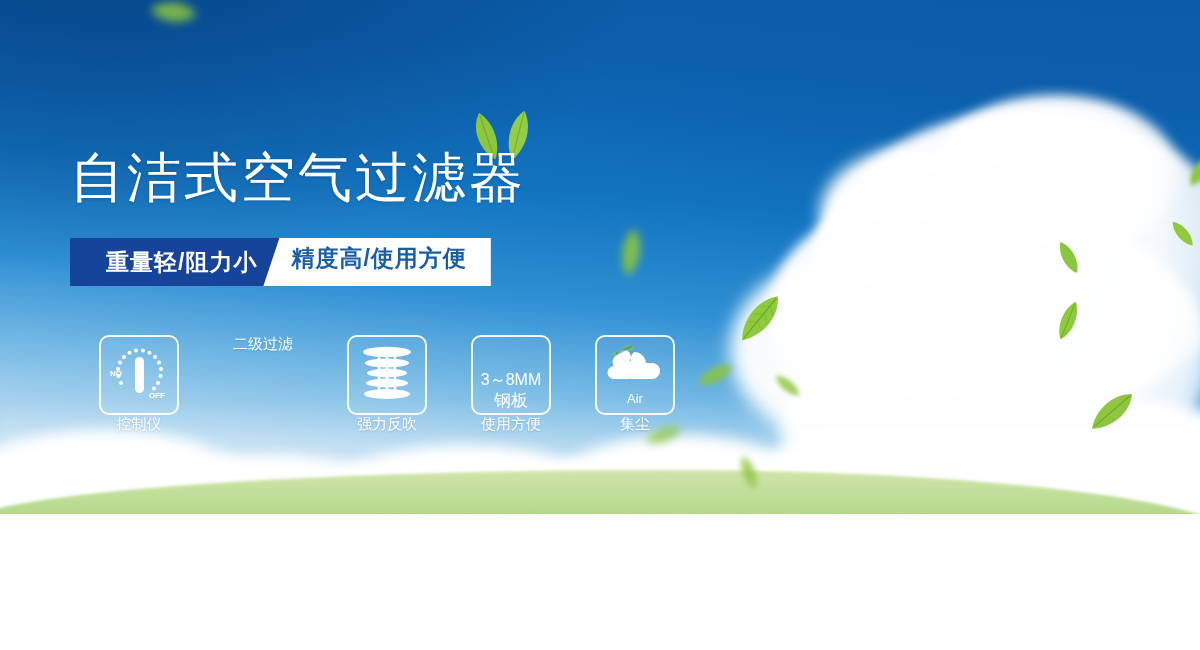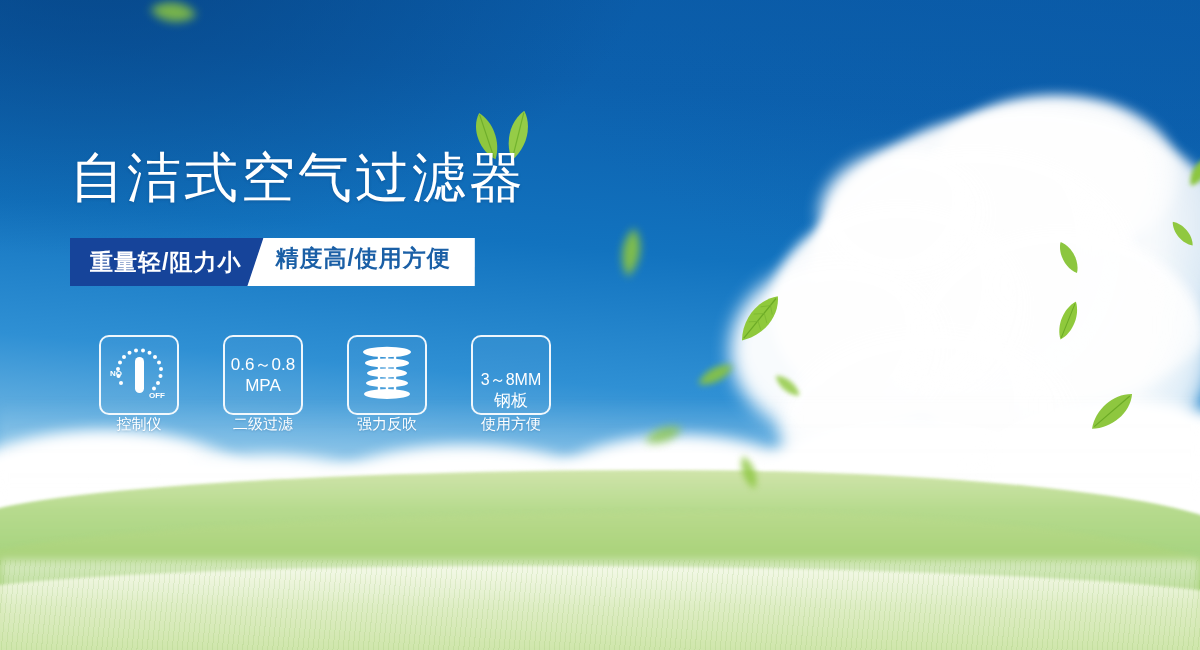--- a/index.html
+++ b/index.html
@@ -4,21 +4,21 @@
 <style>
   * { box-sizing: border-box; margin: 0; padding: 0; }
   html, body {
     width: 1200px; height: 650px;
     overflow: hidden;
     font-family: "Liberation Sans", "DejaVu Sans", sans-serif;
   }
 
   .banner {
     position: relative;
-    width: 1200px; height: 650px;
+    width: 1200px; height: 514px;
     overflow: hidden;
     background: linear-gradient(185deg, #0a5aa6 0%, #0c60ad 18%, #1273bf 40%, #2f90d4 58%, #74b9e4 72%, #a9d3ee 82%, #cfe6f4 90%, #e6f1f8 100%);
   }
 
   
   .sky-deep {
     position: absolute; inset: 0;
     background:
       radial-gradient(ellipse 900px 520px at 8% -10%, rgba(5,62,124,0.75) 0%, rgba(5,62,124,0) 62%),
       radial-gradient(ellipse 1000px 460px at 100% 0%, rgba(10,92,170,0.35) 0%, rgba(10,92,170,0) 70%);
@@ -108,21 +108,21 @@
   }
 
   .subbar {
     position: absolute; left: 70px; top: 238px;
     height: 48px; display: flex; align-items: stretch;
   }
   .sub-a {
     background: #16449a;
     color: #ffffff;
     display: flex; align-items: center;
-    padding: 0 22px 0 20px;
+    padding: 0 22px 0 36px;
     font-size: 23px; letter-spacing: 1px; font-weight: 700;
     white-space: nowrap;
   }
   .sub-b {
     background: #ffffff;
     color: #1a5fa6;
     display: flex; align-items: center;
     padding: 0 24px 8px 28px;
     margin-left: -16px;
     font-size: 23px; letter-spacing: 1px; font-weight: 700;
@@ -321,24 +321,20 @@
             <rect x="27" y="14" width="9" height="36" rx="4.5" fill="#ffffff"></rect>
             <text x="2" y="33" font-family="'Liberation Sans',sans-serif" font-size="8" fill="#ffffff" font-weight="bold">NO</text>
             <text x="41" y="55" font-family="'Liberation Sans',sans-serif" font-size="8" fill="#ffffff" font-weight="bold">OFF</text>
           </svg>
         </span>
       </div>
       <div class="flabel">控制仪</div>
     </div>
 
     <div class="feature">
-      <div class="fbox">
-        <div class="fbox-text">0.6～0.8</div>
-        <div class="fbox-text">MPA</div>
-      </div>
       <div class="flabel">二级过滤</div>
     </div>
 
     <div class="feature">
       <div class="fbox">
         <span>
           <svg width="56" height="58" viewBox="0 0 56 58">
             <g stroke="#ffffff" stroke-width="2.4" fill="none">
               <line x1="20" y1="6" x2="20" y2="52"></line>
               <line x1="28" y1="6" x2="28" y2="52"></line>
@@ -358,15 +354,33 @@
     </div>
 
     <div class="feature">
       <div class="fbox">
         <div class="fbox-text small">3～8MM</div>
         <div class="fbox-text">钢板</div>
       </div>
       <div class="flabel">使用方便</div>
     </div>
 
+    <div class="feature">
+      <div class="fbox">
+        <span>
+          <svg width="62" height="42" viewBox="0 0 62 42">
+            <path d="M8 10 L26 0 L30 4 L12 14 Z" fill="#8cc63f" opacity=".9"></path>
+            <g fill="#ffffff">
+              <path d="M30 8 a12 12 0 0 1 12 11 h6 a8 8 0 0 1 0 16 H28 a9 9 0 0 1 -1 -18 a10 10 0 0 1 3 -9 Z"></path>
+              <circle cx="16" cy="18" r="7.5"></circle>
+              <path d="M10 22 h14 a7 7 0 0 1 0 13 H10 a6.5 6.5 0 0 1 0 -13 Z"></path>
+              <path d="M20 6 a7 7 0 0 1 7 7 a7 7 0 0 1 -14 0 a7 7 0 0 1 7 -7 Z"></path>
+            </g>
+            <path d="M12 10 L28 2" stroke="#2f7fc4" stroke-width="3" fill="none" opacity=".55"></path>
+          </svg>
+        </span>
+        <div style="font-size:13px; margin-top:1px;">Air</div>
+      </div>
+      <div class="flabel">集尘</div>
+    </div>
 
   </div>
 </div>
 
 </body></html>

